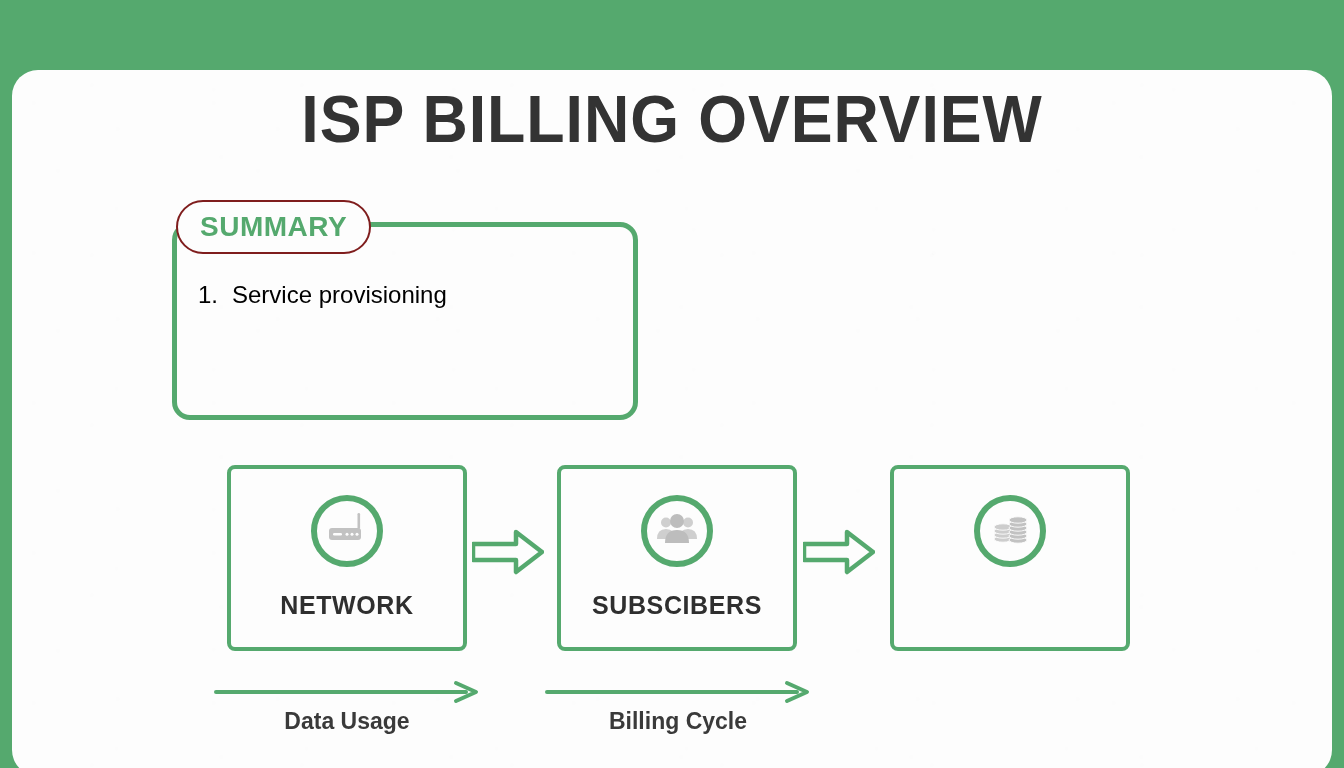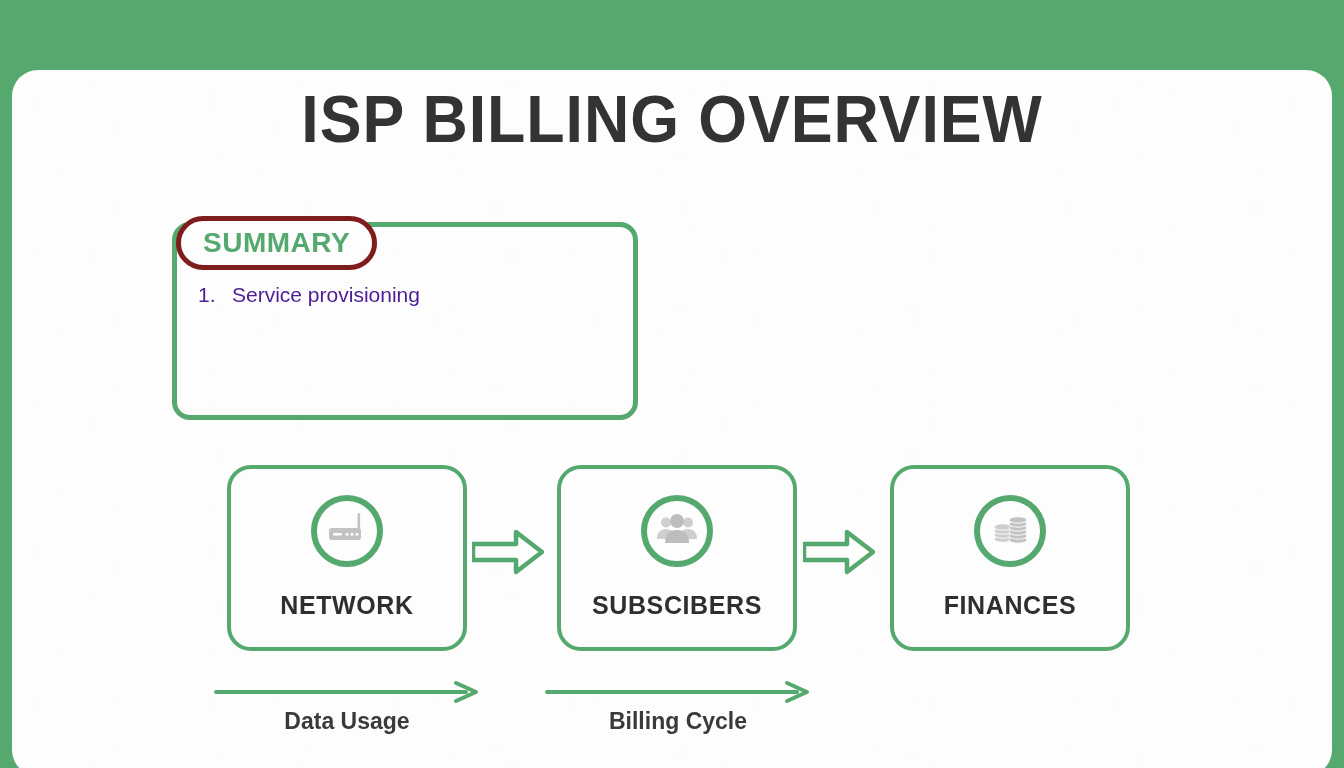--- a/index.html
+++ b/index.html
@@ -72,48 +72,48 @@
     width: 466px;
     height: 198px;
     border: 5px solid #55a96e;
     border-radius: 18px;
     box-sizing: border-box;
     background: transparent;
   }
   .summary-tab {
     position: absolute;
     left: 176px;
-    top: 176px;
+    top: 160px;
     height: 54px;
     padding: 0 22px;
     display: flex;
     align-items: center;
-    border: 5px solid #7f1d1d;
+    border: 2px solid #7f1d1d;
     border-radius: 27px;
     background: #fdfdfd;
     box-sizing: border-box;
     z-index: 3;
   }
   .summary-tab-label {
     font-size: 28px;
     font-weight: bold;
     letter-spacing: 0.5px;
     color: #55a96e;
   }
   .summary-list {
     position: absolute;
     left: 198px;
     top: 236px;
     width: 430px;
     z-index: 2;
   }
   .summary-item {
-    font-size: 21px;
+    font-size: 24px;
     line-height: 37.5px;
-    color: #4c1d95;
+    color: #000000;
     white-space: nowrap;
   }
   .summary-item .num {
     display: inline-block;
     width: 34px;
   }
 
   
   .cards {
     position: absolute;
@@ -121,21 +121,21 @@
     top: 425px;
     width: 1344px;
     height: 186px;
   }
   .card {
     position: absolute;
     top: 0;
     width: 240px;
     height: 186px;
     border: 4px solid #55a96e;
-    border-radius: 24px;
+    border-radius: 8px;
     background: #fdfdfd;
     box-sizing: border-box;
   }
   .card.c0 { left: 227px; }
   .card.c1 { left: 557px; padding-left: 39px; }
   .card.c2 { left: 890px; }
 
   .card-icon-circle {
     position: absolute;
     left: 50%;
@@ -271,21 +271,20 @@
               <ellipse cx="28" cy="28" rx="9" ry="3.2"></ellipse>
               <ellipse cx="28" cy="24" rx="9" ry="3.2"></ellipse>
               <ellipse cx="28" cy="20" rx="9" ry="3.2"></ellipse>
               <ellipse cx="28" cy="16" rx="9" ry="3.2"></ellipse>
               <ellipse cx="28" cy="12" rx="9" ry="3.2"></ellipse>
               <ellipse cx="28" cy="8" rx="9" ry="3.2"></ellipse>
             </g>
           </svg>
         </span>
       </div>
-      <div class="card-label">FINANCES</div>
     </div>
 
   </div>
 
   <div class="block-arrow a0">
     <svg width="72" height="48" viewBox="0 0 72 48" aria-hidden="true">
       <path d="M1 16 H44 V4 L70 24 L44 44 V32 H1 Z" fill="none" stroke="#55a96e" stroke-width="4.5" stroke-linejoin="round"></path>
     </svg>
   </div>
   <div class="block-arrow a1">

